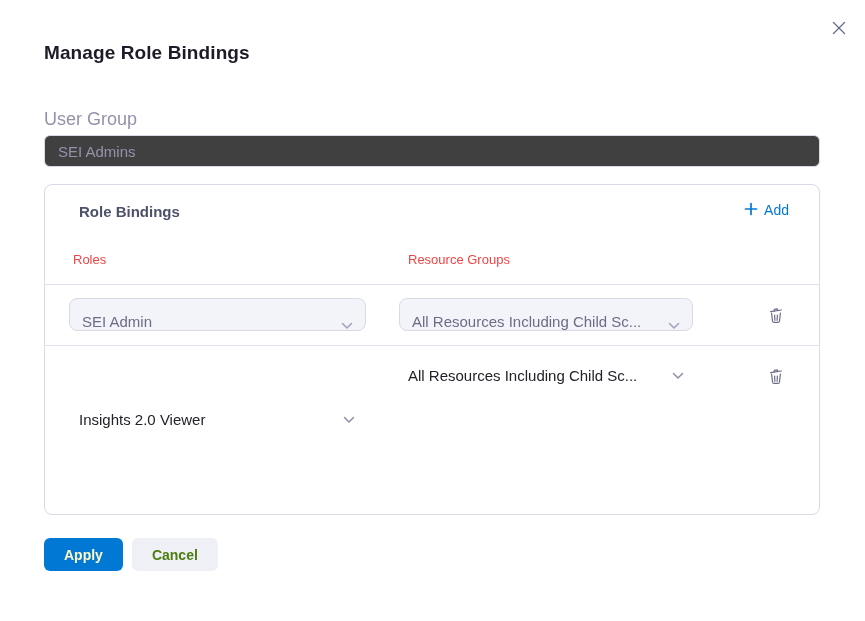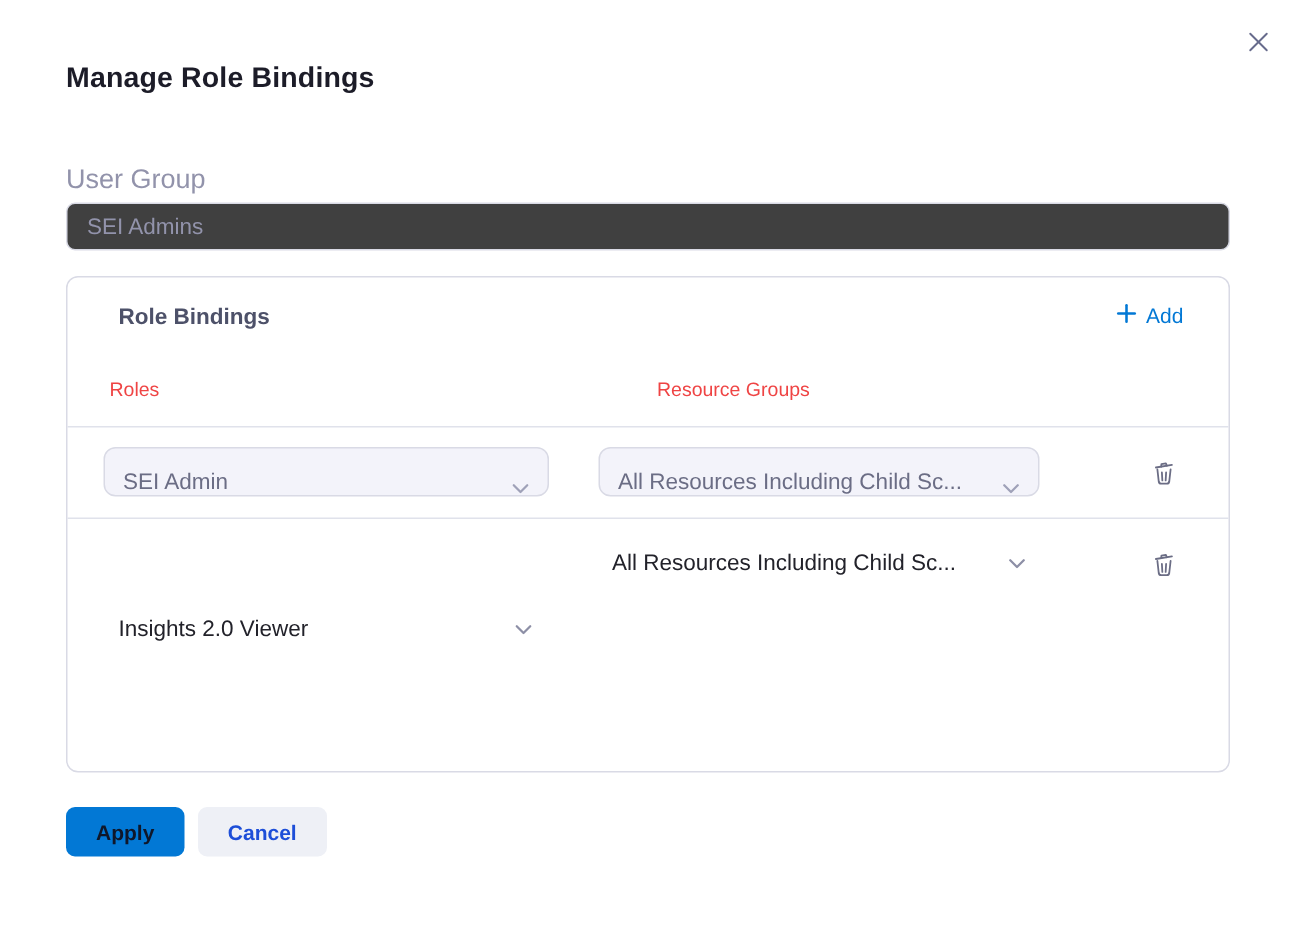--- a/index.html
+++ b/index.html
@@ -18,21 +18,21 @@
   .card { position:absolute; left:44px; top:184px; width:776px; height:331px;
     border:1px solid #d9dae5; border-radius:8px; background:#ffffff; }
 
   .card-title { position:absolute; left:14px; top:18px; font-size:15px; font-weight:600; color:#4d5169;margin-left:20px; }
   .add-btn { position:absolute; right:30px; top:17px; display:flex; align-items:flex-start; gap:6px;
     background:none; border:none; cursor:pointer; font-family:"Liberation Sans", sans-serif;
     font-size:14px; color:#0278d5; font-weight:500; }
 
   .col-header { position:absolute; top:67px; font-size:13px; color:#ef4444; }
   .col-roles { left:28px; }
-  .col-resource { left:363px;margin-left:30px; }
+  .col-resource { left:363px; }
 
   .divider { position:absolute; left:0; width:100%; height:0; border-top:1px solid #e0e2eb; }
   .div-1 { top:99px; }
   .div-2 { top:160px; }
 
   .row { position:absolute; left:0; width:100%; height:61px; }
   .row-1 { top:99px; }
   .row-2 { top:160px; }
 
   .select-box { position:absolute; top:14px; height:33px; background:#f3f3fa; border:1px solid #d9dae5;
@@ -46,22 +46,22 @@
     justify-content:space-between; font-size:15px; color:#22222a; cursor:pointer; }
   .inline-role { left:34px; width:276px;margin-top:44px; }
   .inline-resource { left:363px; width:276px; }
 
   .trash-btn { position:absolute; left:714px; top:14px; width:34px; height:33px;
     display:flex; align-items:center; justify-content:center; background:none; border:none; cursor:pointer; }
 
   .footer { position:absolute; left:44px; top:538px; display:flex; gap:9px; }
   .btn { height:33px; border:none; border-radius:6px; font-family:"Liberation Sans", sans-serif;
     font-size:14px; font-weight:700; cursor:pointer; padding:0 20px; }
-  .btn-apply { background:#0278d5; color:#0f172a; }
-  .btn-cancel { background:#eef0f6; color:#1d4ed8; }
+  .btn-apply { background:#0278d5; color:#fef9c3; }
+  .btn-cancel { background:#eef0f6; color:#4d7c0f; }
 
   .chev { flex:0 0 auto; }
 </style>
 </head>
 <body>
 
 <div class="modal">
 
   <button class="close-btn" aria-label="Close">
     <svg width="16" height="16" viewBox="0 0 16 16">

